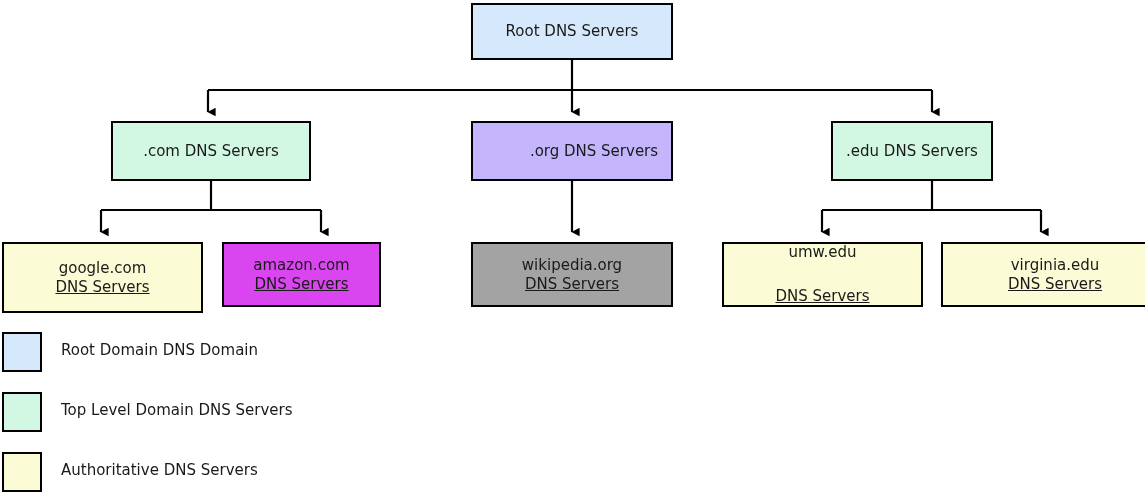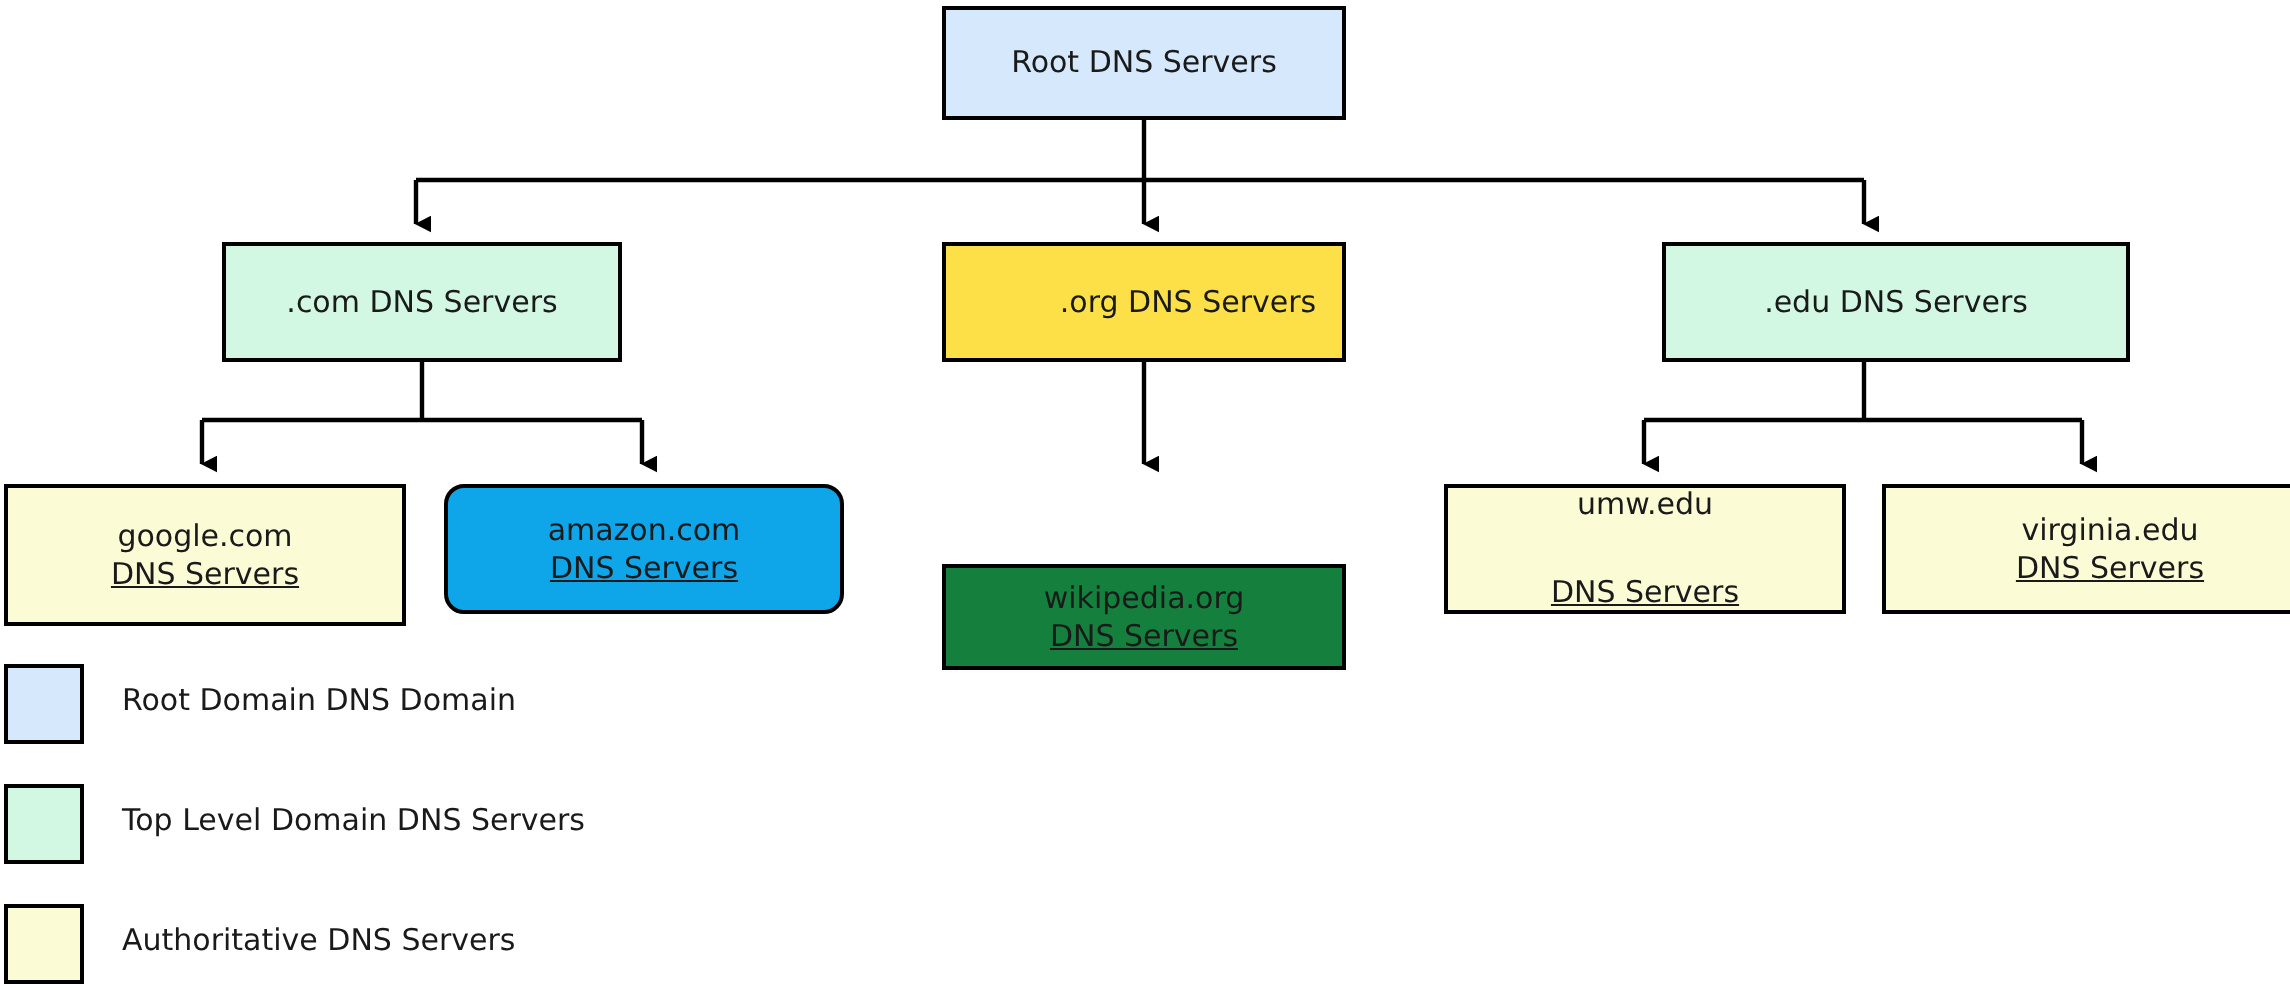--- a/index.html
+++ b/index.html
@@ -104,36 +104,36 @@
     </g>
   </svg>
 
   <div class="node" style="left:111px; top:121px; width:200px; height:60px; background:#d2f8e3;">
     <span>.com DNS Servers</span>
   </div>
 
   <div class="node" style="left:471px; top:3px; width:202px; height:57px; background:#d6e8fb;">
     <span>Root DNS Servers</span>
   </div>
-  <div class="node" style="left:471px; top:121px; width:202px; height:60px; background:#fde047;padding-left:44px;">
+  <div class="node" style="left:471px; top:121px; width:202px; height:60px; background:#c4b5fd;padding-left:44px;">
     <span>.org DNS Servers</span>
   </div>
-  <div class="node" style="left:831px; top:121px; width:234px; height:60px; background:#d2f8e3;">
+  <div class="node" style="left:831px; top:121px; width:162px; height:60px; background:#d2f8e3;">
     <span>.edu DNS Servers</span>
   </div>
 
   <div class="node" style="left:2px; top:242px; width:201px; height:71px; background:#fbfbd6;">
     <span>google.com</span>
     <span class="line2">DNS Servers</span>
   </div>
-  <div class="node" style="left:222px; top:242px; width:200px; height:65px; background:#0ea5e9;border-radius:10px;">
+  <div class="node" style="left:222px; top:242px; width:159px; height:65px; background:#d946ef;">
     <span>amazon.com</span>
     <span class="line2">DNS Servers</span>
   </div>
-  <div class="node" style="left:471px; top:242px; width:202px; height:53px; background:#15803d;margin-top:40px;">
+  <div class="node" style="left:471px; top:242px; width:202px; height:65px; background:#a3a3a3;">
     <span>wikipedia.org</span>
     <span class="line2">DNS Servers</span>
   </div>
   <div class="node" style="left:722px; top:242px; width:201px; height:65px; background:#fbfbd6;gap:25px;">
     <span>umw.edu</span>
     <span class="line2">DNS Servers</span>
   </div>
   <div class="node" style="left:941px; top:242px; width:228px; height:65px; background:#fbfbd6;">
     <span>virginia.edu</span>
     <span class="line2">DNS Servers</span>

